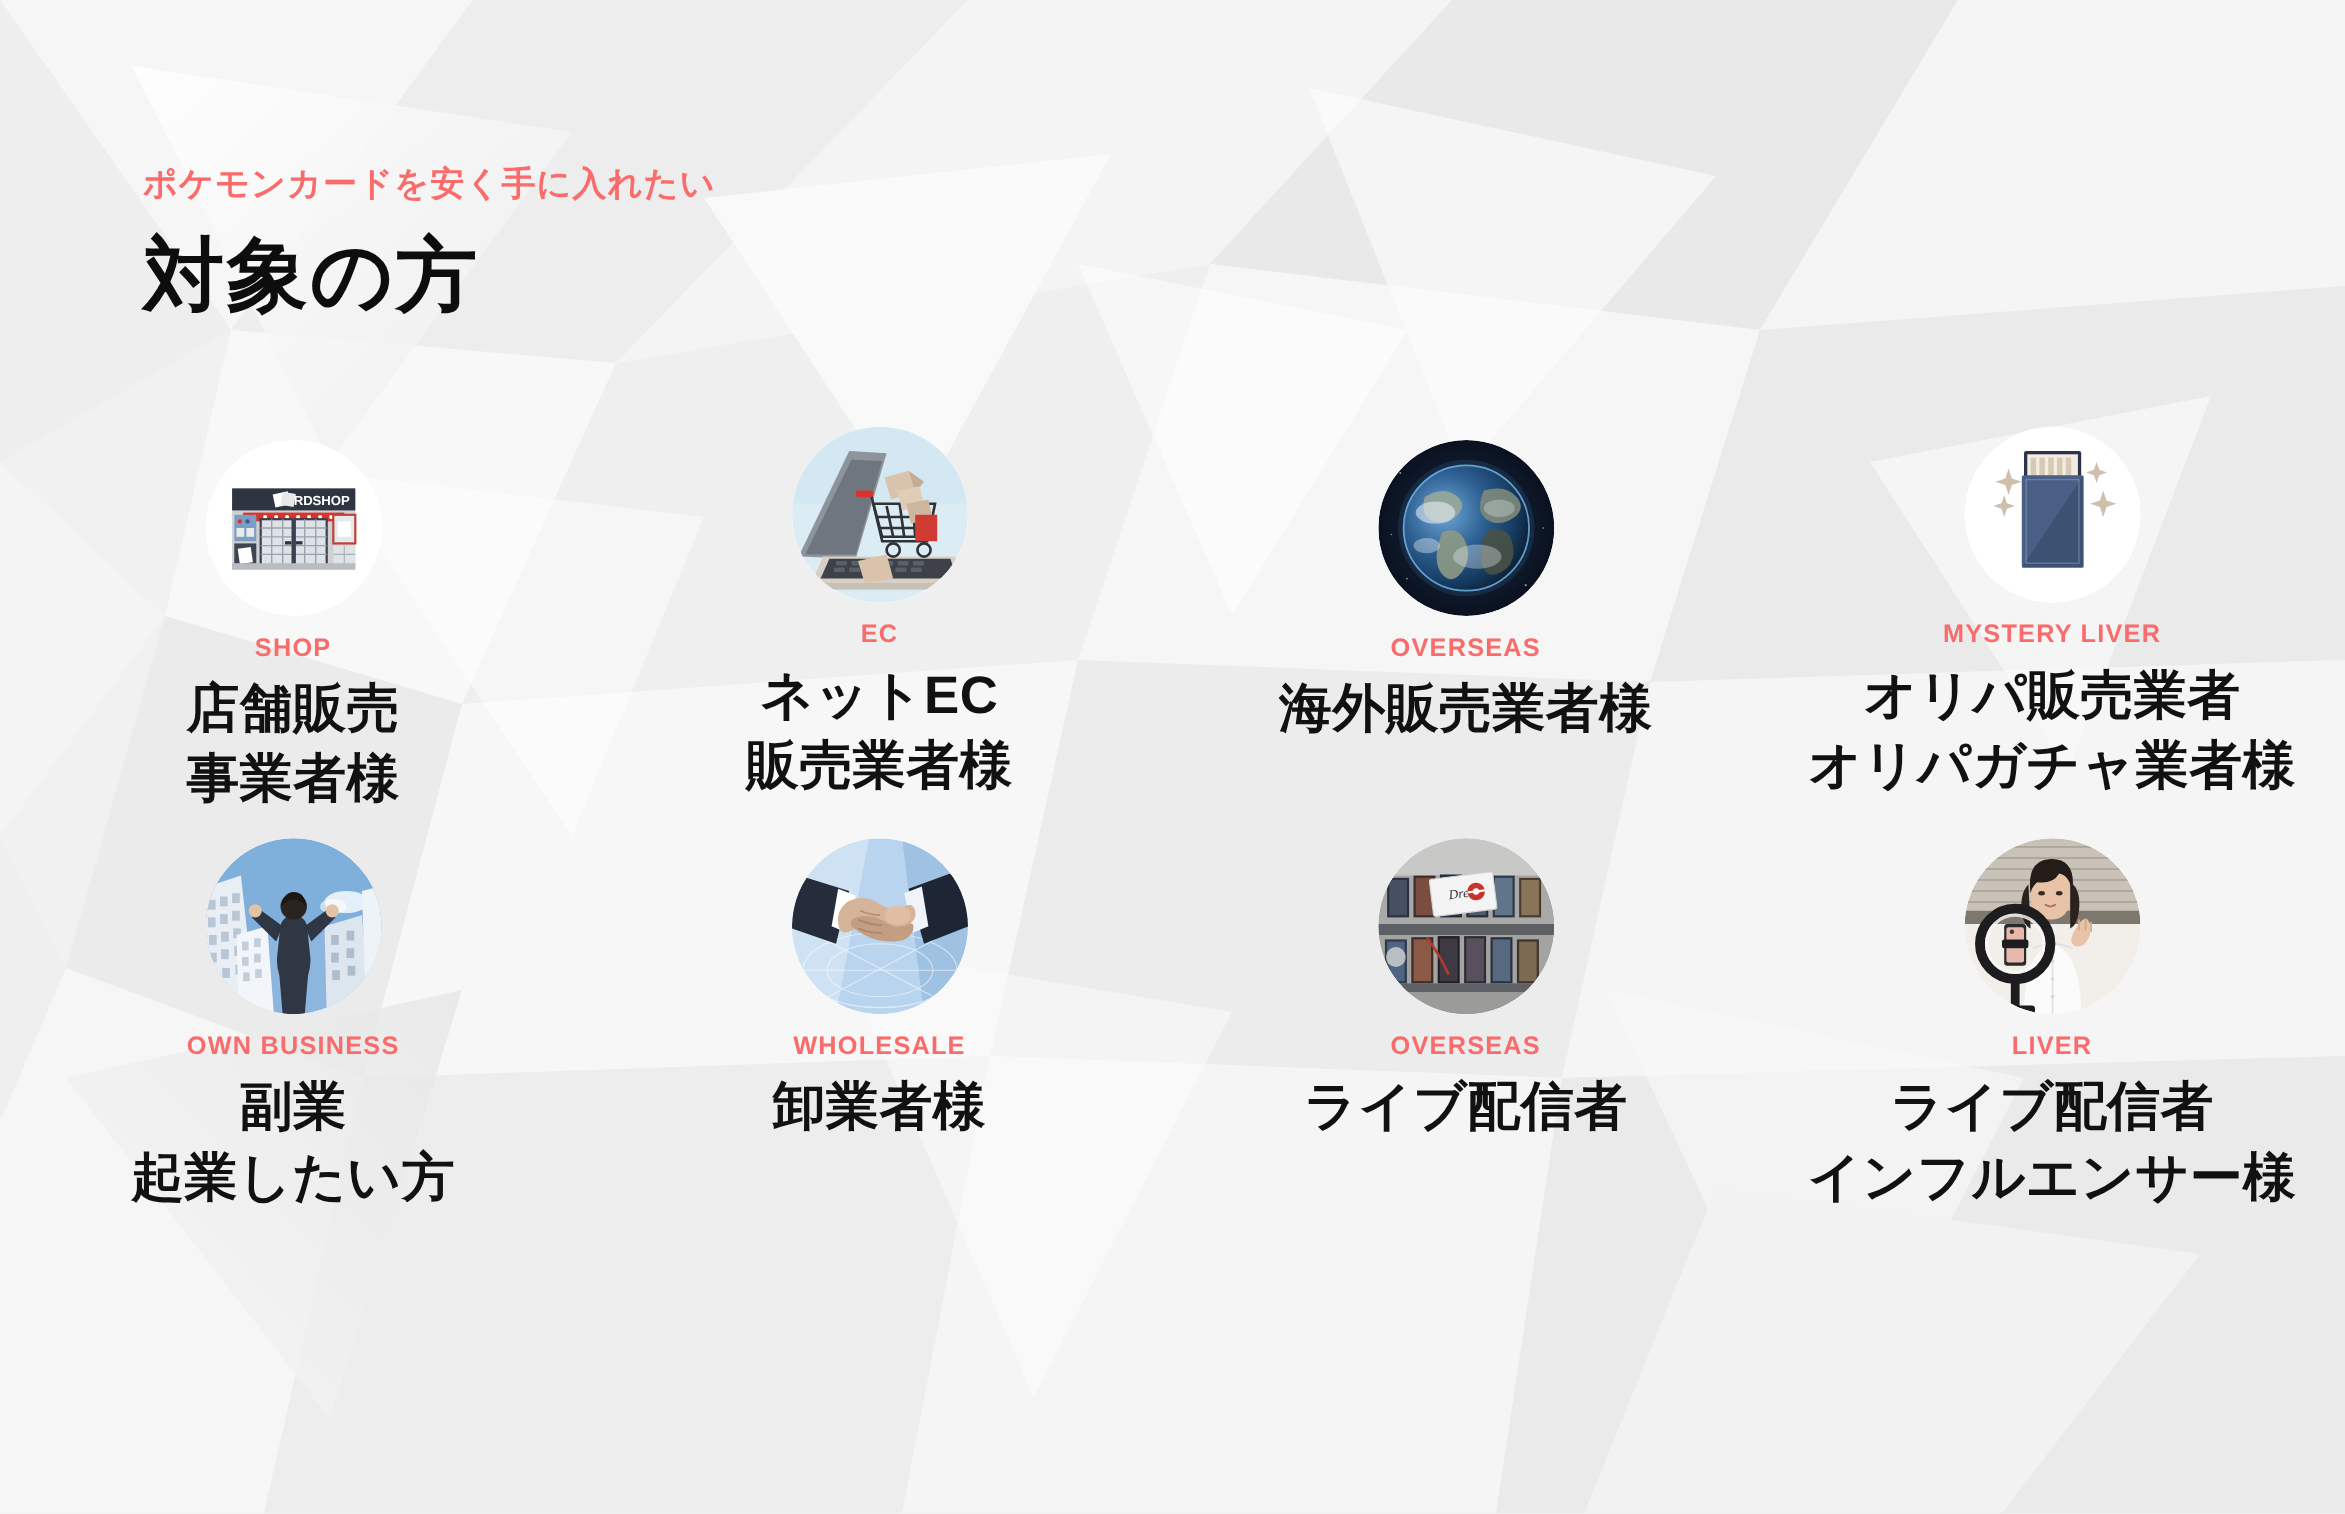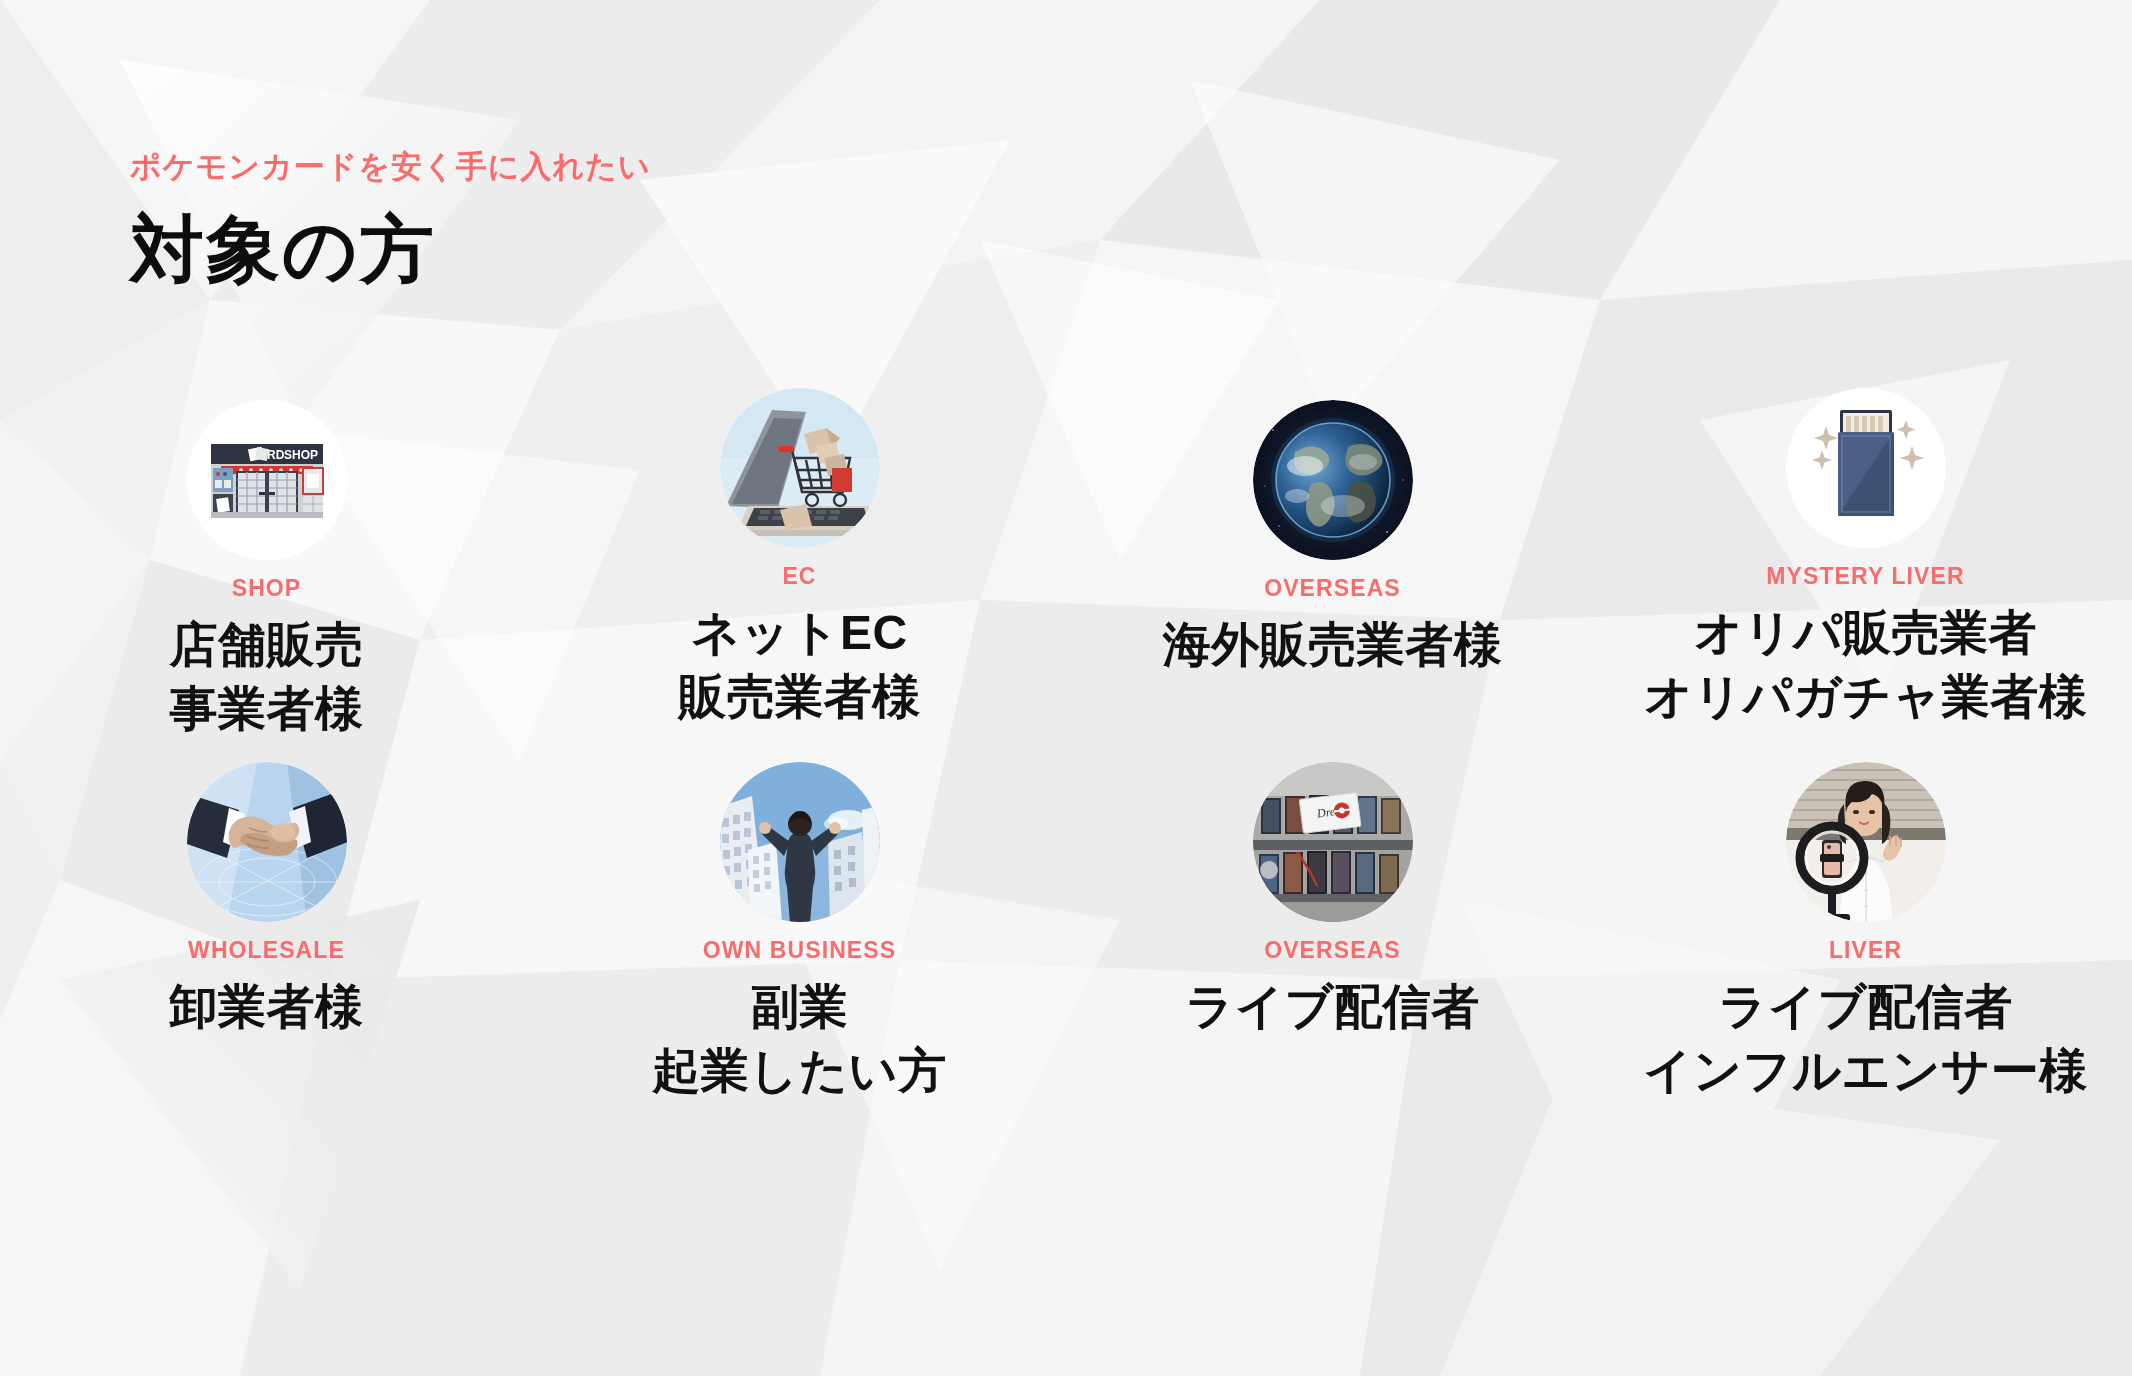--- a/index.html
+++ b/index.html
@@ -363,61 +363,20 @@
           </svg>
         </div>
         <div class="cat-label">MYSTERY LIVER</div>
         <div class="desc">オリパ販売業者
 オリパガチャ業者様</div>
       </div>
     </div>
 
     <div class="row row-2">
 
-      <div class="cell cell-whole">
-        <div class="thumb">
-          <svg viewBox="0 0 160 160" xmlns="http://www.w3.org/2000/svg">
-            <defs>
-                <clipPath id="cWH">
-                  <circle cx="80" cy="80" r="80"></circle>
-                </clipPath>
-              </defs>
-            <g clip-path="url(#cWH)">
-              <rect width="160" height="160" fill="#b9d4ee"></rect>
-              <polygon points="0,0 70,0 40,160 0,160" fill="#cfe2f4"></polygon>
-              <polygon points="100,0 160,0 160,160 120,160" fill="#9fc2e2"></polygon>
-              <g stroke="#ffffff" stroke-width="1" opacity="0.55" fill="none">
-                <ellipse cx="80" cy="120" rx="70" ry="34"></ellipse>
-                <ellipse cx="80" cy="120" rx="48" ry="24"></ellipse>
-                <line x1="10" y1="120" x2="150" y2="120"></line>
-                <line x1="30" y1="92" x2="140" y2="150"></line>
-                <line x1="130" y1="92" x2="22" y2="150"></line>
-              </g>
-
-              <polygon points="-6,30 52,48 40,96 -6,80" fill="#252c3c"></polygon>
-              <polygon points="166,24 106,46 120,96 166,78" fill="#1e2636"></polygon>
-
-              <polygon points="42,46 58,52 50,86 36,80" fill="#ffffff"></polygon>
-              <polygon points="118,44 102,50 110,86 124,80" fill="#f0f3f7"></polygon>
-
-              <path d="M50 58 q16 -8 30 2 q12 8 22 2 q8 -4 10 4 q2 10 -10 14 q-14 6 -26 2 q-12 -4 -22 2 q-10 6 -12 -6 q-2 -12 8 -20z" fill="#d6b49a"></path>
-              <path d="M58 72 q14 -4 26 4 q12 8 22 2 q6 -2 4 6 q-4 10 -18 10 q-16 0 -26 -6 q-10 -6 -12 -8 q-2 -6 4 -8z" fill="#c49e82"></path>
-              <g stroke="#a37f66" stroke-width="1.6" fill="none" opacity="0.7">
-                <path d="M62 66 q10 4 18 4"></path>
-                <path d="M60 74 q12 5 22 5"></path>
-                <path d="M60 82 q12 5 22 4"></path>
-              </g>
-              <ellipse cx="96" cy="70" rx="12" ry="9" fill="#e0c0a4" opacity="0.85"></ellipse>
-            </g>
-          </svg>
-        </div>
-        <div class="cat-label">WHOLESALE</div>
-        <div class="desc">卸業者様</div>
-      </div>
-
       <div class="cell cell-own">
         <div class="thumb">
           <svg viewBox="0 0 160 160" xmlns="http://www.w3.org/2000/svg">
             <defs>
                 <clipPath id="cOB">
                   <circle cx="80" cy="80" r="80"></circle>
                 </clipPath>
               </defs>
             <g clip-path="url(#cOB)">
               <rect width="160" height="160" fill="#8cb6de"></rect>
@@ -473,20 +432,61 @@
               <circle cx="45" cy="66" r="6" fill="#e2c3a6"></circle>
               <circle cx="115" cy="66" r="6" fill="#e2c3a6"></circle>
             </g>
           </svg>
         </div>
         <div class="cat-label">OWN BUSINESS</div>
         <div class="desc">副業
 起業したい方</div>
       </div>
 
+      <div class="cell cell-whole">
+        <div class="thumb">
+          <svg viewBox="0 0 160 160" xmlns="http://www.w3.org/2000/svg">
+            <defs>
+                <clipPath id="cWH">
+                  <circle cx="80" cy="80" r="80"></circle>
+                </clipPath>
+              </defs>
+            <g clip-path="url(#cWH)">
+              <rect width="160" height="160" fill="#b9d4ee"></rect>
+              <polygon points="0,0 70,0 40,160 0,160" fill="#cfe2f4"></polygon>
+              <polygon points="100,0 160,0 160,160 120,160" fill="#9fc2e2"></polygon>
+              <g stroke="#ffffff" stroke-width="1" opacity="0.55" fill="none">
+                <ellipse cx="80" cy="120" rx="70" ry="34"></ellipse>
+                <ellipse cx="80" cy="120" rx="48" ry="24"></ellipse>
+                <line x1="10" y1="120" x2="150" y2="120"></line>
+                <line x1="30" y1="92" x2="140" y2="150"></line>
+                <line x1="130" y1="92" x2="22" y2="150"></line>
+              </g>
+
+              <polygon points="-6,30 52,48 40,96 -6,80" fill="#252c3c"></polygon>
+              <polygon points="166,24 106,46 120,96 166,78" fill="#1e2636"></polygon>
+
+              <polygon points="42,46 58,52 50,86 36,80" fill="#ffffff"></polygon>
+              <polygon points="118,44 102,50 110,86 124,80" fill="#f0f3f7"></polygon>
+
+              <path d="M50 58 q16 -8 30 2 q12 8 22 2 q8 -4 10 4 q2 10 -10 14 q-14 6 -26 2 q-12 -4 -22 2 q-10 6 -12 -6 q-2 -12 8 -20z" fill="#d6b49a"></path>
+              <path d="M58 72 q14 -4 26 4 q12 8 22 2 q6 -2 4 6 q-4 10 -18 10 q-16 0 -26 -6 q-10 -6 -12 -8 q-2 -6 4 -8z" fill="#c49e82"></path>
+              <g stroke="#a37f66" stroke-width="1.6" fill="none" opacity="0.7">
+                <path d="M62 66 q10 4 18 4"></path>
+                <path d="M60 74 q12 5 22 5"></path>
+                <path d="M60 82 q12 5 22 4"></path>
+              </g>
+              <ellipse cx="96" cy="70" rx="12" ry="9" fill="#e0c0a4" opacity="0.85"></ellipse>
+            </g>
+          </svg>
+        </div>
+        <div class="cat-label">WHOLESALE</div>
+        <div class="desc">卸業者様</div>
+      </div>
+
       <div class="cell cell-coll">
         <div class="thumb">
           <svg viewBox="0 0 160 160" xmlns="http://www.w3.org/2000/svg">
             <defs>
                 <clipPath id="cCO">
                   <circle cx="80" cy="80" r="80"></circle>
                 </clipPath>
               </defs>
             <g clip-path="url(#cCO)">
               <rect width="160" height="160" fill="#b7b7b5"></rect>

